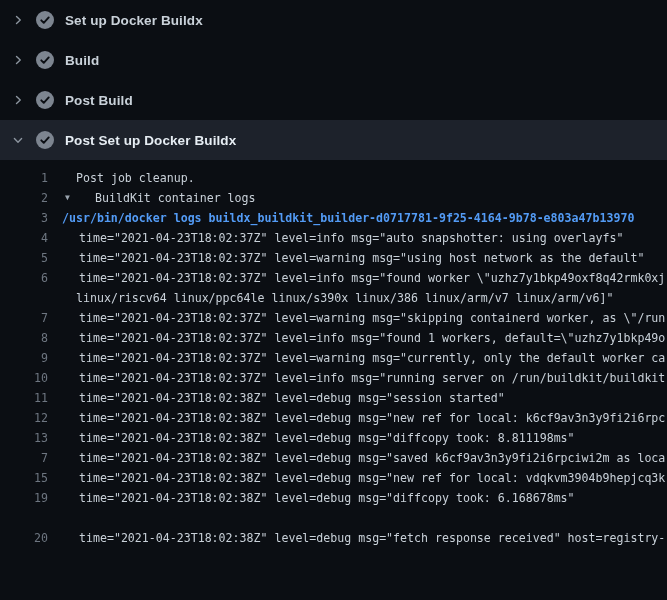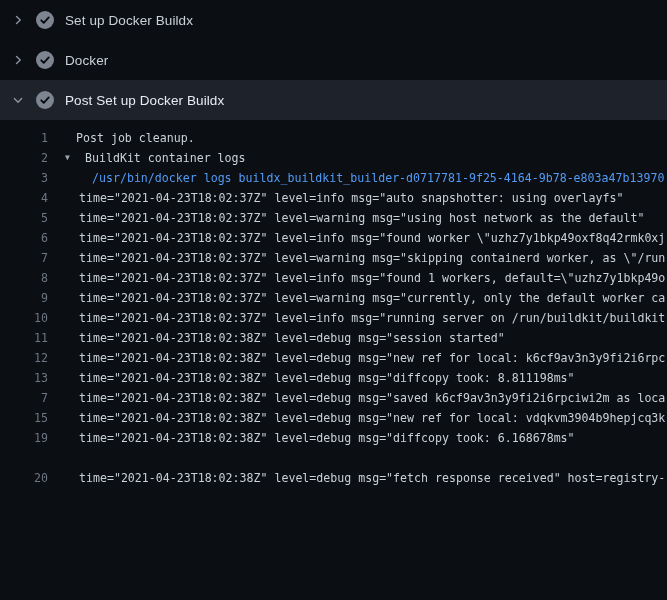--- a/index.html
+++ b/index.html
@@ -3,21 +3,21 @@
 <meta charset="utf-8">
 <style>
   html, body { margin: 0; padding: 0; }
   body {
     width: 667px; height: 600px; overflow: hidden;
     background: #0b0e13;
     font-family: "Liberation Sans", sans-serif;
     -webkit-font-smoothing: antialiased;
   }
   
-  .steps { width: 667px; }
+  .steps { width: 667px; font-weight: bold; }
   .step {
     height: 40px; display: flex; align-items: center;
     cursor: pointer;
   }
   .step.expanded { background: #1d222b; }
   .chev {
     width: 24px; flex: none; display: flex; align-items: center; justify-content: center;
     margin-left: 6px;
   }
   .step .chev-down { display: none; }
@@ -32,27 +32,27 @@
   .step.expanded .step-label { color: #e6edf3; }
   
   .log { margin-top: 8px; font-family: "DejaVu Sans Mono", "Liberation Mono", monospace; font-size: 11.6px; }
   .row { height: 20px; line-height: 20px; display: flex; white-space: pre; }
   .gutter {
     width: 48px; flex: none; text-align: right; color: #6e7681;
     text-decoration: none; cursor: pointer;
   }
   .row .text { margin-left: 28px; color: #c9d1d9; }
   .row.in-group .text { margin-left: 31px; }
-  .row.command .text { margin-left: 44px; color: #539bf5; }
+  .row.command .text { margin-left: 14px; color: #539bf5; font-weight: bold; }
   .row .tri {
     display: none; margin-left: 17px; width: 10px; font-size: 8px; color: #9aa4ae;
     line-height: 20px;
   }
   .row.group .tri { display: inline-block; }
-  .row.group .text { margin-left: 10px; cursor: pointer; }
+  .row.group .text { margin-left: 20px; cursor: pointer; }
 </style>
 </head>
 <body>
 
 <div class="steps">
   <div class="step collapsed">
     <span class="chev">
       <svg class="chev-right" width="12" height="12" viewBox="0 0 16 16">
         <path d="M6 3.2l5 4.8-5 4.8" stroke="#8d96a0" stroke-width="1.8" fill="none" stroke-linecap="round" stroke-linejoin="round"></path>
       </svg>
@@ -73,23 +73,38 @@
         <path d="M6 3.2l5 4.8-5 4.8" stroke="#8d96a0" stroke-width="1.8" fill="none" stroke-linecap="round" stroke-linejoin="round"></path>
       </svg>
 
     </span>
     <span class="status">
       <svg width="18" height="18" viewBox="0 0 16 16">
         <circle cx="8" cy="8" r="8" fill="#7d8590"></circle>
         <path d="M4.7 8.3l2.2 2.2 4.4-4.8" stroke="#0b0e13" stroke-width="1.7" fill="none" stroke-linecap="round" stroke-linejoin="round"></path>
       </svg>
     </span>
-    <span class="step-label">Docker</span>
-  </div>
-
+    <span class="step-label">Build</span>
+  </div>
+
+  <div class="step collapsed">
+    <span class="chev">
+      <svg class="chev-right" width="12" height="12" viewBox="0 0 16 16">
+        <path d="M6 3.2l5 4.8-5 4.8" stroke="#8d96a0" stroke-width="1.8" fill="none" stroke-linecap="round" stroke-linejoin="round"></path>
+      </svg>
+
+    </span>
+    <span class="status">
+      <svg width="18" height="18" viewBox="0 0 16 16">
+        <circle cx="8" cy="8" r="8" fill="#7d8590"></circle>
+        <path d="M4.7 8.3l2.2 2.2 4.4-4.8" stroke="#0b0e13" stroke-width="1.7" fill="none" stroke-linecap="round" stroke-linejoin="round"></path>
+      </svg>
+    </span>
+    <span class="step-label">Post Build</span>
+  </div>
 
   <div class="step expanded">
     <span class="chev">
 
       <svg class="chev-down" width="12" height="12" viewBox="0 0 16 16">
         <path d="M3.2 6l4.8 5 4.8-5" stroke="#8d96a0" stroke-width="1.8" fill="none" stroke-linecap="round" stroke-linejoin="round"></path>
       </svg>
     </span>
     <span class="status">
       <svg width="18" height="18" viewBox="0 0 16 16">
@@ -130,87 +145,92 @@
     
     <span class="text">time="2021-04-23T18:02:37Z" level=warning msg="using host network as the default"</span>
   </div>
 
   <div class="row in-group">
     <a class="gutter">6</a>
     
     <span class="text">time="2021-04-23T18:02:37Z" level=info msg="found worker \"uzhz7y1bkp49oxf8q42rmk0xj</span>
   </div>
 
-
-  <div class="row in-group">
-    <a class="gutter">7</a>
-    
-    <span class="text">time="2021-04-23T18:02:37Z" level=warning msg="skipping containerd worker, as \"/run</span>
-  </div>
-
-  <div class="row in-group">
-    <a class="gutter">8</a>
-    
-    <span class="text">time="2021-04-23T18:02:37Z" level=info msg="found 1 workers, default=\"uzhz7y1bkp49o</span>
-  </div>
-
-  <div class="row in-group">
-    <a class="gutter">9</a>
-    
-    <span class="text">time="2021-04-23T18:02:37Z" level=warning msg="currently, only the default worker ca</span>
-  </div>
-
-  <div class="row in-group">
-    <a class="gutter">10</a>
-    
-    <span class="text">time="2021-04-23T18:02:37Z" level=info msg="running server on /run/buildkit/buildkit</span>
-  </div>
-
-  <div class="row in-group">
-    <a class="gutter">11</a>
-    
-    <span class="text">time="2021-04-23T18:02:38Z" level=debug msg="session started"</span>
-  </div>
-
-  <div class="row in-group">
-    <a class="gutter">12</a>
-    
-    <span class="text">time="2021-04-23T18:02:38Z" level=debug msg="new ref for local: k6cf9av3n3y9fi2i6rpc</span>
-  </div>
-
-  <div class="row in-group">
-    <a class="gutter">13</a>
-    
-    <span class="text">time="2021-04-23T18:02:38Z" level=debug msg="diffcopy took: 8.811198ms"</span>
-  </div>
-
-  <div class="row in-group">
-    <a class="gutter">7</a>
-    
-    <span class="text">time="2021-04-23T18:02:38Z" level=debug msg="saved k6cf9av3n3y9fi2i6rpciwi2m as loca</span>
-  </div>
-
-  <div class="row in-group">
-    <a class="gutter">15</a>
-    
-    <span class="text">time="2021-04-23T18:02:38Z" level=debug msg="new ref for local: vdqkvm3904b9hepjcq3k</span>
-  </div>
-
-  <div class="row in-group">
-    <a class="gutter">19</a>
-    
-    <span class="text">time="2021-04-23T18:02:38Z" level=debug msg="diffcopy took: 6.168678ms"</span>
-  </div>
-
-
-
-
   <div class="row cont">
     <a class="gutter"></a>
     
+    <span class="text">linux/riscv64 linux/ppc64le linux/s390x linux/386 linux/arm/v7 linux/arm/v6]"</span>
+  </div>
+
+  <div class="row in-group">
+    <a class="gutter">7</a>
+    
+    <span class="text">time="2021-04-23T18:02:37Z" level=warning msg="skipping containerd worker, as \"/run</span>
+  </div>
+
+  <div class="row in-group">
+    <a class="gutter">8</a>
+    
+    <span class="text">time="2021-04-23T18:02:37Z" level=info msg="found 1 workers, default=\"uzhz7y1bkp49o</span>
+  </div>
+
+  <div class="row in-group">
+    <a class="gutter">9</a>
+    
+    <span class="text">time="2021-04-23T18:02:37Z" level=warning msg="currently, only the default worker ca</span>
+  </div>
+
+  <div class="row in-group">
+    <a class="gutter">10</a>
+    
+    <span class="text">time="2021-04-23T18:02:37Z" level=info msg="running server on /run/buildkit/buildkit</span>
+  </div>
+
+  <div class="row in-group">
+    <a class="gutter">11</a>
+    
+    <span class="text">time="2021-04-23T18:02:38Z" level=debug msg="session started"</span>
+  </div>
+
+  <div class="row in-group">
+    <a class="gutter">12</a>
+    
+    <span class="text">time="2021-04-23T18:02:38Z" level=debug msg="new ref for local: k6cf9av3n3y9fi2i6rpc</span>
+  </div>
+
+  <div class="row in-group">
+    <a class="gutter">13</a>
+    
+    <span class="text">time="2021-04-23T18:02:38Z" level=debug msg="diffcopy took: 8.811198ms"</span>
+  </div>
+
+  <div class="row in-group">
+    <a class="gutter">7</a>
+    
+    <span class="text">time="2021-04-23T18:02:38Z" level=debug msg="saved k6cf9av3n3y9fi2i6rpciwi2m as loca</span>
+  </div>
+
+  <div class="row in-group">
+    <a class="gutter">15</a>
+    
+    <span class="text">time="2021-04-23T18:02:38Z" level=debug msg="new ref for local: vdqkvm3904b9hepjcq3k</span>
+  </div>
+
+  <div class="row in-group">
+    <a class="gutter">19</a>
+    
+    <span class="text">time="2021-04-23T18:02:38Z" level=debug msg="diffcopy took: 6.168678ms"</span>
+  </div>
+
+
+
+
+  <div class="row cont">
+    <a class="gutter"></a>
+    
   </div>
 
   <div class="row in-group">
     <a class="gutter">20</a>
     
     <span class="text">time="2021-04-23T18:02:38Z" level=debug msg="fetch response received" host=registry-</span>
   </div>
 </div>
 
 </body></html>

